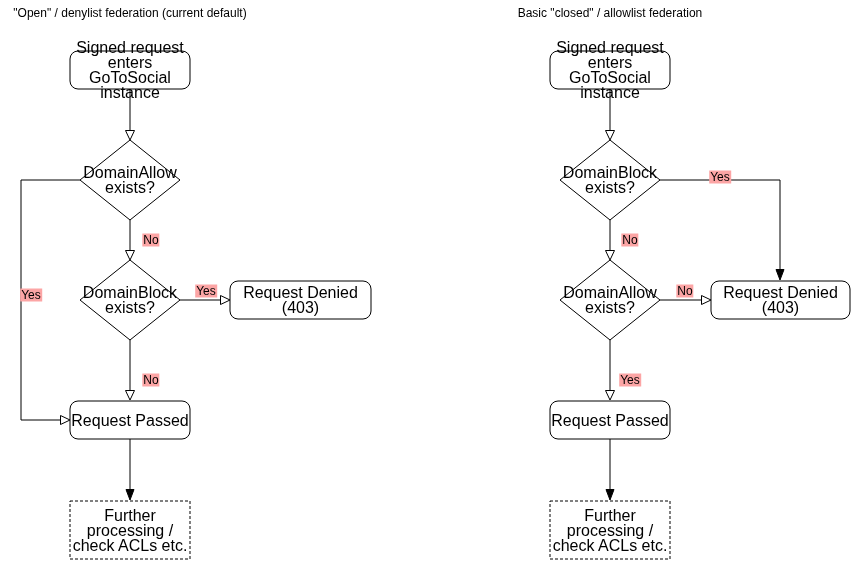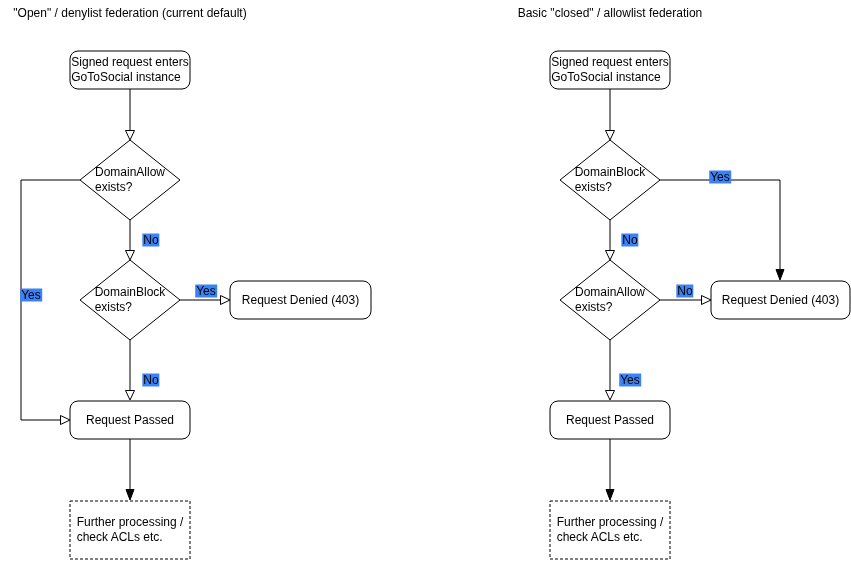--- a/index.html
+++ b/index.html
@@ -22,30 +22,30 @@
     font-size: 12px;
     line-height: 14px;
     text-align: center;
     white-space: pre-line;
   }
   .node-label {
     position: absolute;
     display: flex;
     align-items: center;
     justify-content: center;
-    text-align: left;
-    font-size: 12px;
+    text-align: center;
+    font-size: 16px;
     line-height: 15px;
     white-space: pre-line;
     pointer-events: none;
   }
   .edge-label {
     position: absolute;
     transform: translate(-50%, -50%);
-    background: #3b82f6;
+    background: #fca5a5;
     font-size: 12px;
     line-height: 13px;
     padding: 0 1px;
     white-space: nowrap;
   }
 </style>
 </head>
 <body>
 
 <div id="canvas">

